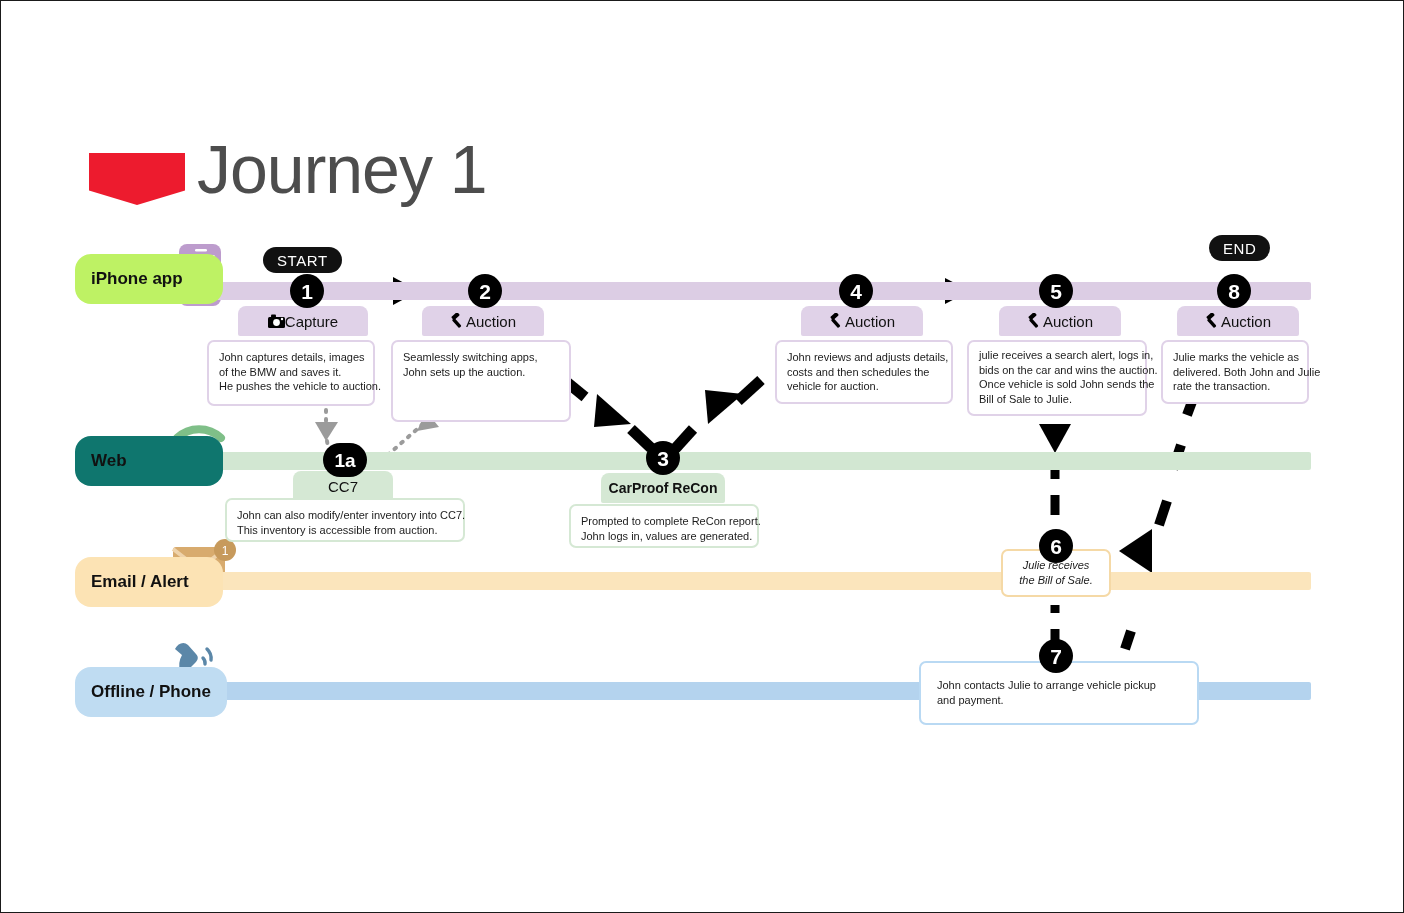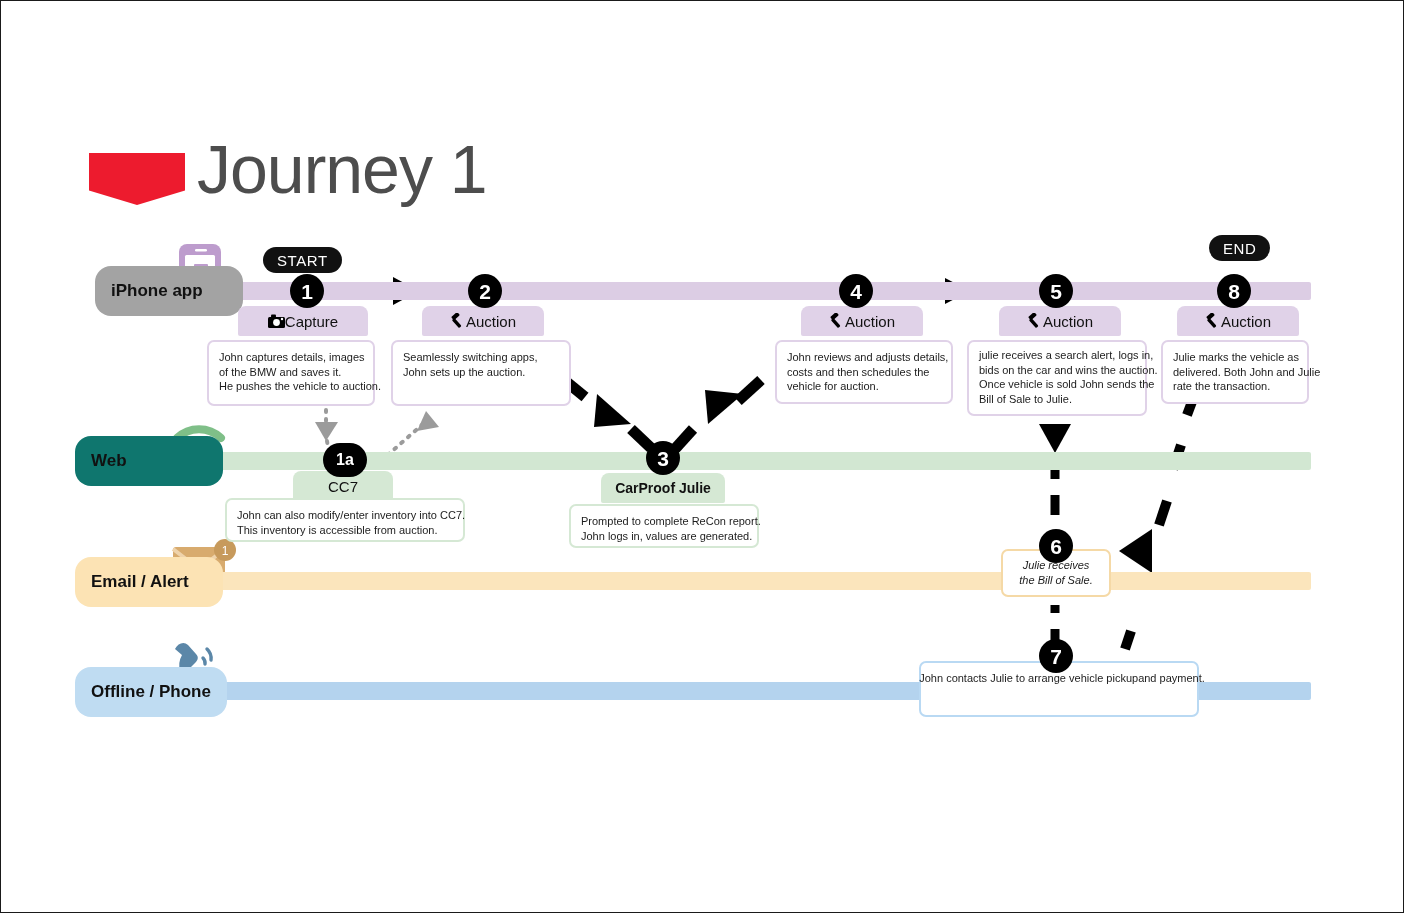--- a/index.html
+++ b/index.html
@@ -17,21 +17,21 @@
 
   
   .lane-bar{position:absolute;height:18px;border-radius:2px;}
   .lane-pill{position:absolute;border-radius:16px;display:flex;align-items:center;
              padding-left:16px;box-sizing:border-box;font-weight:bold;font-size:17px;color:#111;}
 
   
   .step{position:absolute;width:34px;height:34px;border-radius:50%;background:#000;
         color:#fff;display:flex;align-items:center;justify-content:center;
         font-weight:bold;font-size:21px;z-index:40;line-height:1;}
-  .step.wide{width:44px;height:34px;border-radius:17px;font-size:16px;}
+  .step.wide{width:44px;height:34px;border-radius:17px;font-size:19px;}
 
   
   .badge{position:absolute;background:#111;color:#fff;border-radius:13px;
          height:26px;display:flex;align-items:center;justify-content:center;
          font-weight:normal;font-size:15px;letter-spacing:.6px;z-index:41;padding:0 14px;}
 
   
   .apptab{position:absolute;height:30px;border-radius:8px 8px 2px 2px;
           display:flex;align-items:center;justify-content:center;gap:0;
           font-size:15px;color:#111;z-index:20;box-sizing:border-box;}
@@ -140,21 +140,21 @@
   </svg>
 
   <div class="logo"></div>
   <div class="title">Journey 1</div>
 
   <div class="lane-bar" style="left:150px;top:281px;width:1160px;background:#dccde4;"></div>
   <div class="lane-bar" style="left:150px;top:451px;width:1160px;background:#d2e7d2;"></div>
   <div class="lane-bar" style="left:150px;top:571px;width:1160px;background:#fbe5bc;"></div>
   <div class="lane-bar" style="left:150px;top:681px;width:1160px;background:#b4d3ee;"></div>
 
-  <div class="lane-pill" style="left:74px;top:265px;width:148px;height:50px;background:#a3a3a3;margin-left:20px;">
+  <div class="lane-pill" style="left:74px;top:253px;width:148px;height:50px;background:#bef264;">
     <span>iPhone app</span>
   </div>
   <div class="lane-pill" style="left:74px;top:435px;width:148px;height:50px;background:#0f766e;">
     <span>Web</span>
   </div>
   <div class="lane-pill" style="left:74px;top:556px;width:148px;height:50px;background:#fce3b4;">
     <span>Email / Alert</span>
   </div>
   <div class="lane-pill" style="left:74px;top:666px;width:152px;height:50px;background:#bfdcf2;">
     <span>Offline / Phone</span>
@@ -192,41 +192,41 @@
   </div>
   <div class="apptab" style="left:421px;top:305px;width:122px;background:#e0d2e8;">
     <span class="glyph">
       <svg width="16" height="16" viewBox="0 0 16 16">
           <rect x="1.5" y="1" width="8" height="4.2" rx="1" fill="#000" transform="rotate(-42 5.5 3.1)"></rect>
           <rect x="5" y="4.5" width="3.4" height="11" rx="1.3" fill="#000" transform="rotate(-42 6.7 10)"></rect>
         </svg>
     </span>
     <span>Auction</span>
   </div>
-  <div class="note" style="left:390px;top:339px;width:180px;height:66px;border-color:#e0d2e8;">
+  <div class="note" style="left:390px;top:339px;width:180px;height:82px;border-color:#e0d2e8;">
     <span>Seamlessly switching apps,</span>
     <span>John sets up the auction.</span>
   </div>
 
   <div class="step wide" style="left:322px;top:442px;">
     <span>1a</span>
   </div>
   <div class="apptab" style="left:292px;top:470px;width:100px;background:#d5e8d4;">
     <span>CC7</span>
   </div>
   <div class="note" style="left:224px;top:497px;width:240px;height:44px;border-color:#d5e8d4;">
     <span>John can also modify/enter inventory into CC7.</span>
     <span>This inventory is accessible from auction.</span>
   </div>
 
   <div class="step" style="left:645px;top:440px;">
     <span>3</span>
   </div>
   <div class="apptab" style="left:600px;top:472px;width:124px;background:#d5e8d4;font-weight:bold;font-size:14px;">
-    <span>CarProof Julie</span>
+    <span>CarProof ReCon</span>
   </div>
   <div class="note" style="left:568px;top:503px;width:190px;height:44px;border-color:#d5e8d4;">
     <span>Prompted to complete ReCon report.</span>
     <span>John logs in, values are generated.</span>
   </div>
 
   <div class="step" style="left:838px;top:273px;">
     <span>4</span>
   </div>
   <div class="apptab" style="left:800px;top:305px;width:122px;background:#e0d2e8;">
@@ -286,19 +286,19 @@
   </div>
   <div class="note" style="left:1000px;top:548px;width:110px;height:48px;border-color:#f5d9a6;
               display:flex;flex-direction:column;justify-content:center;align-items:center;text-align:center;font-style:italic;">
     <span>Julie receives</span>
     <span>the Bill of Sale.</span>
   </div>
 
   <div class="step" style="left:1038px;top:638px;">
     <span>7</span>
   </div>
-  <div class="note" style="left:918px;top:660px;width:280px;height:56px;border-color:#b9d9f3;
-              display:flex;flex-direction:row;justify-content:center;padding-left:16px;">
+  <div class="note" style="left:918px;top:660px;width:280px;height:64px;border-color:#b9d9f3;
+              display:flex;flex-direction:column;justify-content:center;padding-left:16px;">
     <span>John contacts Julie to arrange vehicle pickup</span>
     <span>and payment.</span>
   </div>
 
 </div>
 
 </body></html>

